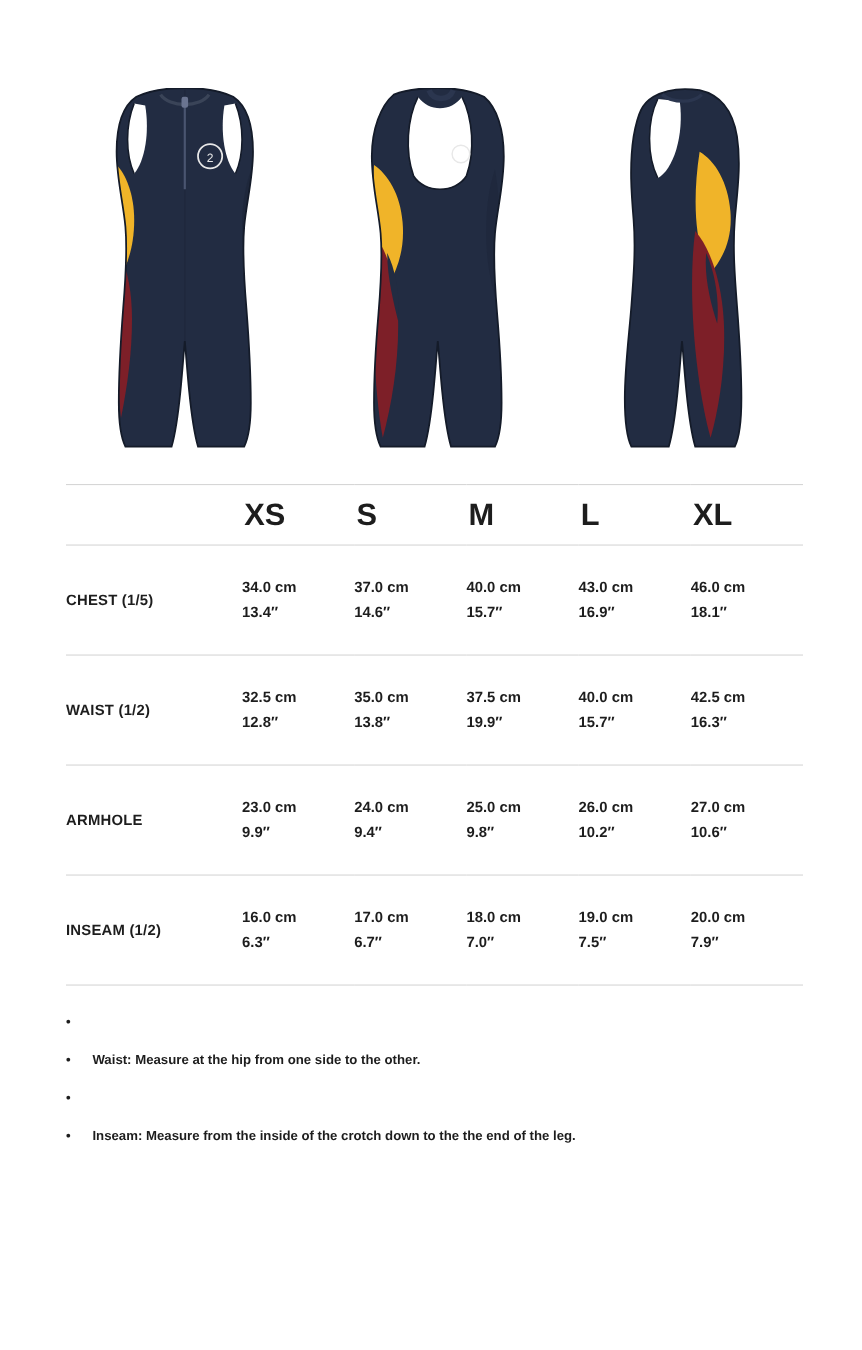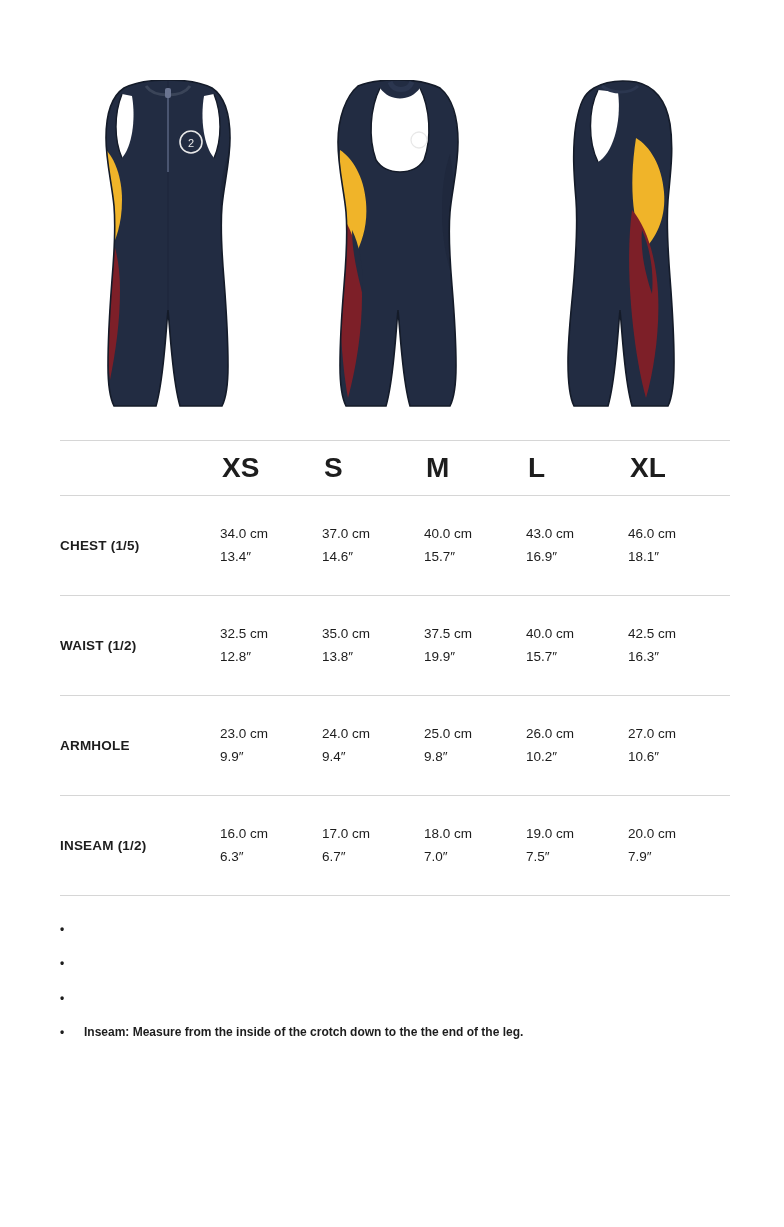--- a/index.html
+++ b/index.html
@@ -79,21 +79,21 @@
     border-bottom: 1px solid #d6d6d6;
   }
   td.row-label {
     font-size: 13.5px;
     font-weight: bold;
     letter-spacing: 0.2px;
     color: #1d1d1d;
   }
   td.measure {
     font-size: 13.5px;
-    font-weight: normal;
+    font-weight: bold;
     color: #1d1d1d;
     line-height: 1.65;
     padding-left: 2px;
   }
   .cm { display: block; }
   .inch { display: block; }
 
   
   .notes {
     padding: 0 60px;
@@ -387,20 +387,21 @@
   </table>
 </div>
 
 <div class="notes">
 
   <div class="note-item">
     <span class="bullet">•</span>
   </div>
   <div class="note-item">
     <span class="bullet">•</span>
+    <span class="note-text">Waist: Measure at the hip from one side to the other.</span>
   </div>
   <div class="note-item">
     <span class="bullet">•</span>
   </div>
   <div class="note-item">
     <span class="bullet">•</span>
     <span class="note-text">Inseam: Measure from the inside of the crotch down to the the end of the leg.</span>
   </div>
 </div>
 

